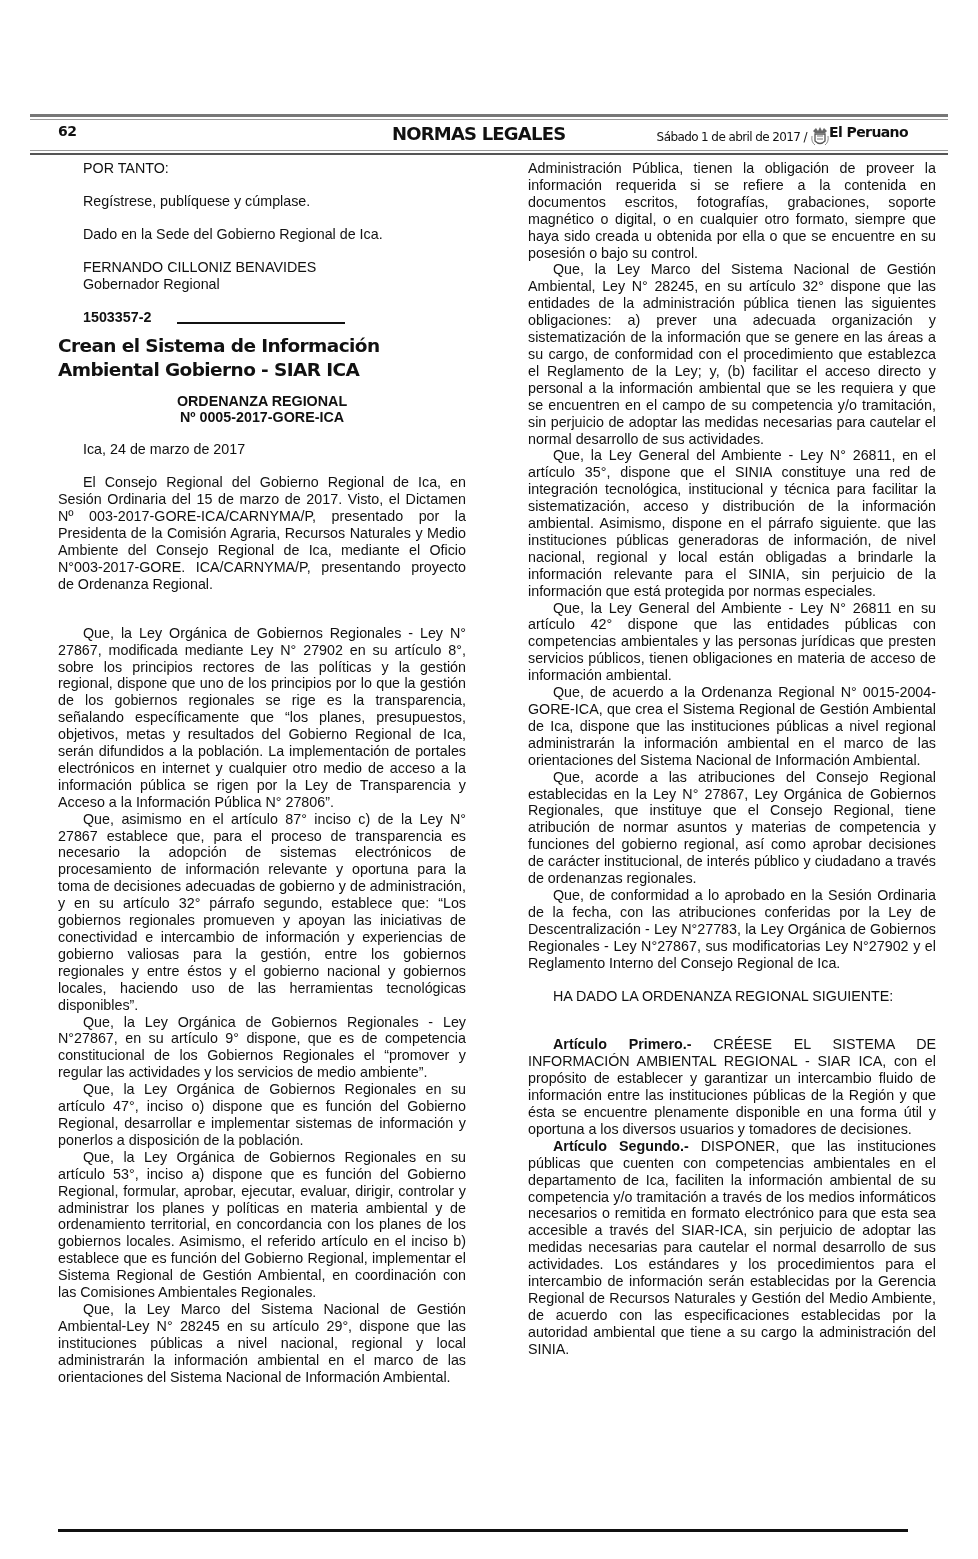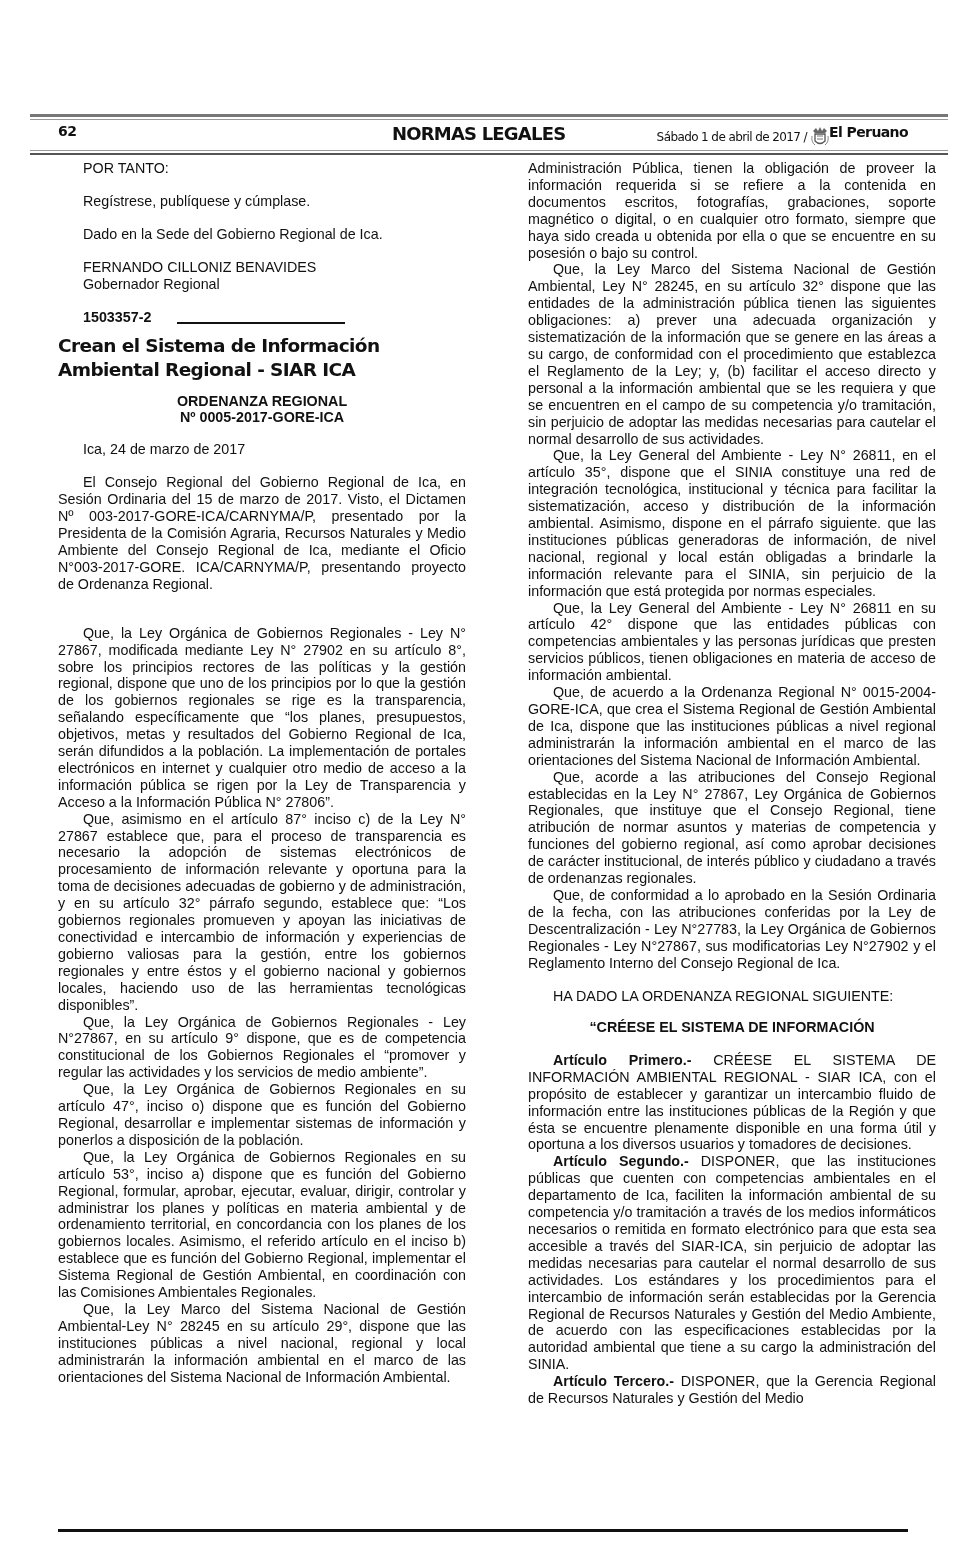--- a/index.html
+++ b/index.html
@@ -56,21 +56,21 @@
   <div class="gap"></div>
   <p class="plain">Regístrese, publíquese y cúmplase.</p>
   <div class="gap"></div>
   <p class="plain">Dado en la Sede del Gobierno Regional de Ica.</p>
   <div class="gap"></div>
   <p class="plain">FERNANDO CILLONIZ BENAVIDES</p>
   <p class="plain">Gobernador Regional</p>
   <div class="gap"></div>
   <p class="code">1503357-2</p>
   <div class="sep-rule"></div>
-  <p class="headline">Crean el Sistema de Información Ambiental Regional - SIAR ICA</p>
+  <p class="headline">Crean el Sistema de Información Ambiental Gobierno - SIAR ICA</p>
   <div style="height:12px"></div>
   <p class="centered-bold">ORDENANZA REGIONAL</p>
   <p class="centered-bold">Nº  0005-2017-GORE-ICA</p>
   <div class="gap"></div>
   <p class="plain">Ica,  24 de marzo de 2017</p>
   <div class="gap"></div>
   <p class="indent">El Consejo Regional del Gobierno Regional de Ica, en Sesión Ordinaria del 15 de marzo de 2017. Visto, el Dictamen Nº 003-2017-GORE-ICA/CARNYMA/P, presentado por la Presidenta de la Comisión Agraria, Recursos Naturales y Medio Ambiente del Consejo Regional de Ica, mediante el Oficio N°003-2017-GORE. ICA/CARNYMA/P, presentando proyecto de Ordenanza Regional.</p>
   <div class="gap"></div>
   <div class="gap"></div>
   <p class="indent">Que, la Ley Orgánica de Gobiernos Regionales - Ley N° 27867, modificada mediante Ley N° 27902 en su artículo 8°, sobre los principios rectores de las políticas y la gestión regional, dispone que uno de los principios por lo que la gestión de los gobiernos regionales se rige es la transparencia, señalando específicamente que “los planes, presupuestos, objetivos, metas y resultados del Gobierno Regional de Ica, serán difundidos a la población. La implementación de portales electrónicos en internet y cualquier otro medio de acceso a la información pública se rigen por la Ley de Transparencia y Acceso a la Información Pública N° 27806”.</p>
@@ -85,20 +85,18 @@
   <p>Administración Pública,  tienen la obligación de proveer la información requerida si se refiere a la contenida en documentos escritos, fotografías, grabaciones, soporte magnético o digital, o en cualquier otro formato, siempre que haya sido creada u obtenida por ella o que se encuentre en su posesión o bajo su control.</p>
   <p class="indent">Que, la Ley Marco del Sistema Nacional de Gestión Ambiental, Ley N° 28245, en su artículo 32° dispone que las entidades de la administración pública tienen las siguientes obligaciones: a) prever una adecuada organización y sistematización de la información que se genere en las áreas a su cargo, de conformidad con el procedimiento que establezca el Reglamento de la Ley; y, (b) facilitar el acceso directo y personal a la información ambiental que se les requiera y que se encuentren en el campo de su competencia y/o tramitación, sin perjuicio de adoptar las medidas necesarias para cautelar el normal desarrollo de sus actividades.</p>
   <p class="indent">Que, la Ley General del Ambiente - Ley N° 26811, en el artículo 35°, dispone que el SINIA constituye una red de integración tecnológica, institucional y técnica para facilitar la sistematización, acceso y distribución de la información ambiental. Asimismo, dispone en el párrafo siguiente. que las instituciones públicas generadoras de información, de nivel nacional, regional y local están obligadas a brindarle la información relevante para el SINIA, sin perjuicio de la información que está protegida por normas especiales.</p>
   <p class="indent">Que, la Ley General del Ambiente - Ley N° 26811 en su artículo 42° dispone que las entidades públicas con competencias ambientales y las personas jurídicas que presten servicios públicos, tienen obligaciones en materia de acceso de información ambiental.</p>
   <p class="indent">Que, de acuerdo a la Ordenanza Regional N° 0015-2004-GORE-ICA, que crea el Sistema Regional de Gestión Ambiental de Ica, dispone que las instituciones públicas a nivel regional administrarán la información ambiental en el marco de las orientaciones del Sistema Nacional de Información Ambiental.</p>
   <p class="indent">Que, acorde a las atribuciones del Consejo Regional establecidas en la Ley N° 27867, Ley Orgánica de Gobiernos Regionales, que instituye que el Consejo Regional, tiene atribución de normar asuntos y materias de competencia y funciones del gobierno regional, así como aprobar decisiones de carácter institucional, de interés público y ciudadano a través de ordenanzas regionales.</p>
   <p class="indent">Que, de conformidad a lo aprobado en la Sesión Ordinaria de la fecha, con las atribuciones conferidas por la Ley de Descentralización - Ley N°27783,  la Ley Orgánica de Gobiernos Regionales - Ley N°27867, sus modificatorias  Ley N°27902 y el Reglamento Interno del Consejo Regional de Ica.</p>
   <div class="gap"></div>
   <p class="plain">HA DADO LA ORDENANZA REGIONAL SIGUIENTE:</p>
   <div class="gap"></div>
-  <p class="centered-bold">“CRÉESE EL SISTEMA DE INFORMACIÓN</p>
   <div class="gap"></div>
   <p class="indent"><span class="b">Artículo Primero.-</span><span> CRÉESE EL SISTEMA DE INFORMACIÓN AMBIENTAL REGIONAL - SIAR ICA, con el propósito de establecer y garantizar un intercambio fluido de información entre las instituciones públicas de la Región y que ésta se encuentre plenamente disponible en una forma útil y oportuna a los diversos usuarios y tomadores de decisiones.</span></p>
   <p class="indent"><span class="b">Artículo Segundo.-</span><span> DISPONER, que las instituciones públicas que cuenten con competencias ambientales en el departamento de Ica, faciliten la información ambiental de su competencia y/o tramitación a través de los medios informáticos necesarios o remitida en formato electrónico para que esta sea accesible a través del SIAR-ICA, sin perjuicio de adoptar las medidas necesarias para cautelar el normal desarrollo de sus actividades. Los estándares y los procedimientos para el intercambio de información serán establecidas por la Gerencia Regional de Recursos Naturales y Gestión del Medio Ambiente, de acuerdo con las especificaciones establecidas por la autoridad ambiental que tiene a su cargo la administración del SINIA.</span></p>
-  <p class="indent"><span class="b">Artículo Tercero.-</span><span> DISPONER, que la Gerencia Regional de Recursos Naturales y Gestión del Medio</span></p>
 </div>
 
 <div class="footer-rule"></div>
 
 </body></html>

